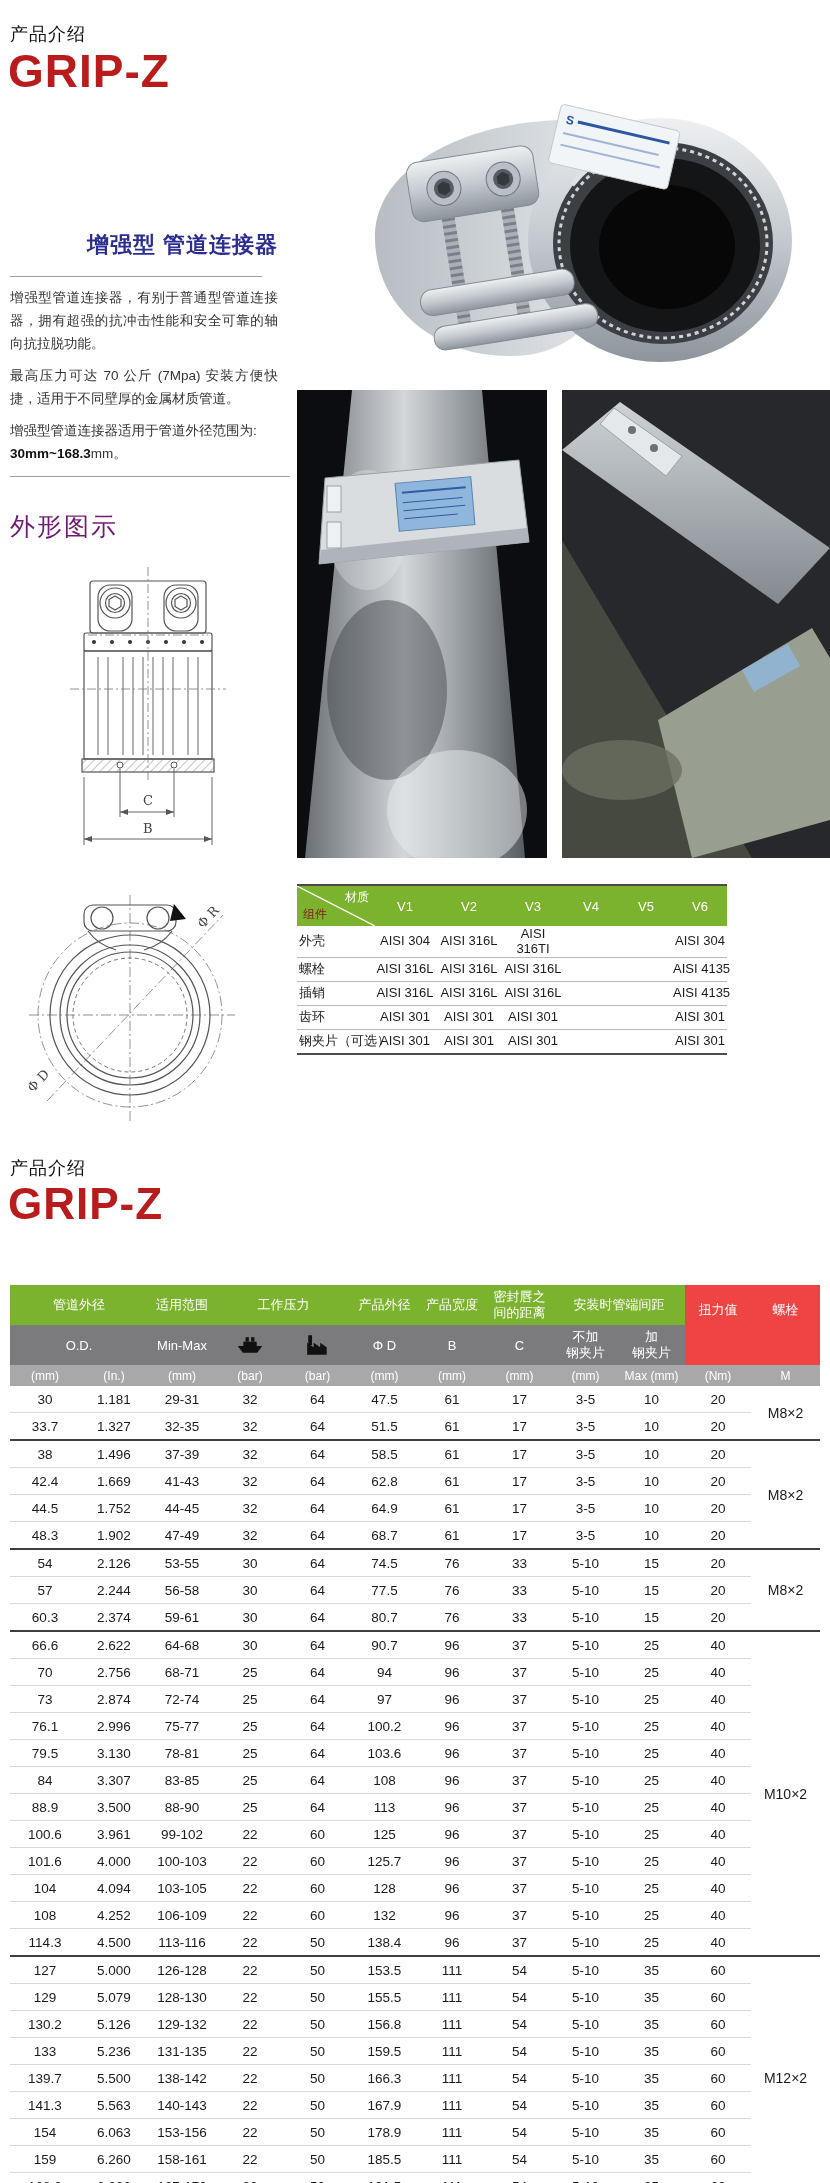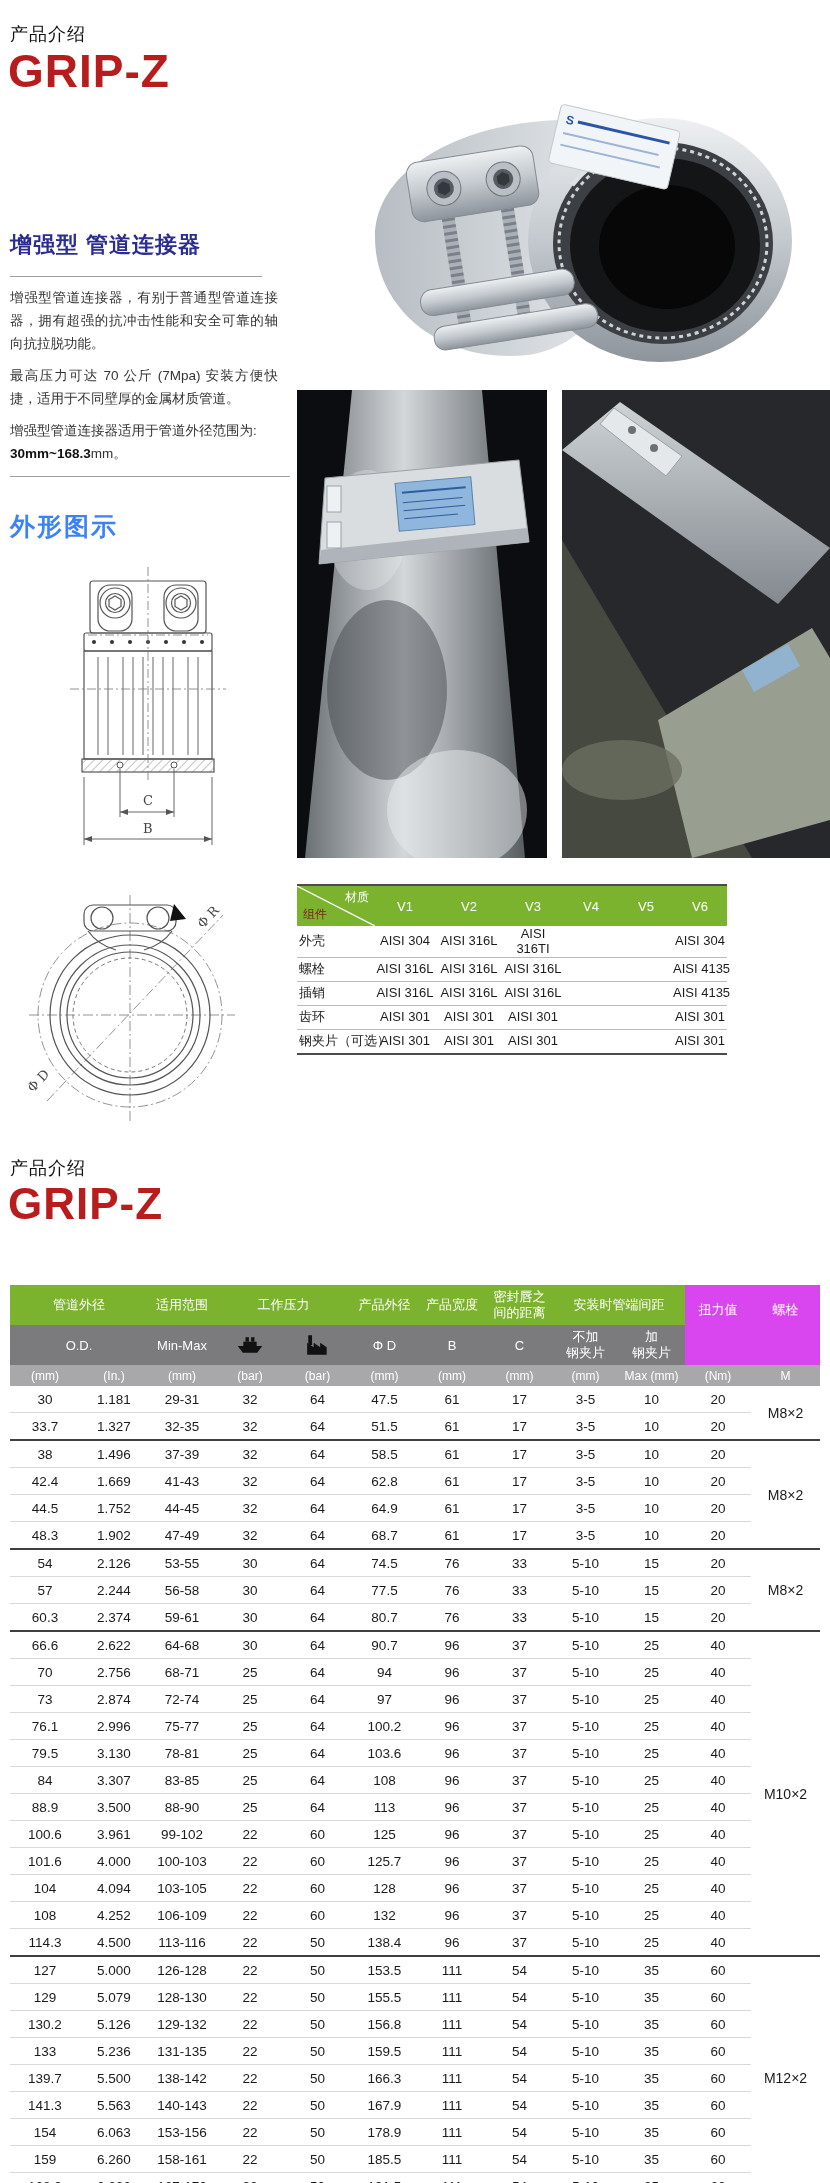--- a/index.html
+++ b/index.html
@@ -4,25 +4,25 @@
 <style>
   html,body{margin:0;padding:0;background:#fff;}
   .page{position:relative;width:830px;height:2183px;background:#fff;overflow:hidden;
         font-family:"Liberation Sans","DejaVu Sans",sans-serif;color:#1a1a1a;}
   .abs{position:absolute;}
   
   .kicker{font-size:18px;color:#111;letter-spacing:1px;}
   .brand{font-size:46px;font-weight:900;color:#b91c1c;letter-spacing:1px;line-height:1;}
   
   .intro{width:268px;}
-  .intro-sub{font-size:22px;font-weight:bold;color:#2b2e90;letter-spacing:1px;}
+  .intro-sub{font-size:22px;font-weight:bold;color:#2b2e90;letter-spacing:1px;text-align:right;}
   .hr{height:1px;background:#9aa0a6;}
   .intro p{margin:9px 0 0 0;font-size:13.5px;line-height:23px;color:#333;text-align:justify;}
   .b{font-weight:bold;color:#111;}
-  .section-title{font-size:25px;font-weight:bold;color:#3b82f6;letter-spacing:2px;}
+  .section-title{font-size:25px;font-weight:normal;color:#701a75;letter-spacing:2px;}
   
   table{border-collapse:collapse;table-layout:fixed;}
   .material{width:430px;border-top:2px solid #4c4c4c;border-bottom:2px solid #4c4c4c;}
   .material thead th{background:#7cb32e;color:#fff;font-weight:normal;font-size:13px;height:40px;padding:0;}
   .mcorner{position:relative;background:#7cb32e;}
   .mcorner svg{position:absolute;left:0;top:0;width:100%;height:100%;}
   .mcorner .tr-lab{position:absolute;top:3px;right:6px;font-size:12px;color:#fff;}
   .mcorner .bl-lab{position:absolute;bottom:3px;left:6px;font-size:12px;color:#7f1d1d;}
   .material tbody td{font-size:13px;color:#1c1c1c;text-align:center;white-space:pre;
                      border-top:1px solid #b9b9b9;height:23px;line-height:1.15;padding:0;}
@@ -31,21 +31,21 @@
   
   .notes{font-size:11.5px;color:#222;line-height:15px;}
   .notes .nh{font-weight:bold;font-size:12px;margin-bottom:2px;}
   .notes div{margin:0;}
   
   .spec{width:810px;border-bottom:2px solid #3f3f3f;}
   .spec th{font-weight:normal;color:#fff;padding:0;}
   .spec .h1 th{background:#7cb32e;font-size:13px;height:40px;}
   .spec .h2 th{background:#7b7b7d;font-size:13px;height:40px;}
   .spec .h3 th{background:#a8a8aa;font-size:12px;height:21px;}
-  .spec th.torq{background:#d946ef;vertical-align:top;padding-top:16px;font-size:13px;}
+  .spec th.torq{background:#ef4444;vertical-align:top;padding-top:16px;font-size:13px;}
   .spec .wrap{white-space:pre-line;line-height:1.25;}
   .spec tbody td{font-size:13.5px;color:#1b1b1b;text-align:center;height:26px;
                  border-top:1px solid #d9d9d9;padding:0;white-space:pre;}
   .spec tbody tr:first-child td{border-top:none;}
   .spec tbody tr.grp td{border-top:2px solid #3f3f3f;}
   .spec td.bolt{font-size:14px;}
   .hicon{display:inline-block;vertical-align:middle;}
   
   .dim{font-family:"DejaVu Serif","Liberation Serif",serif;font-size:13px;fill:#444;}
 </style>

